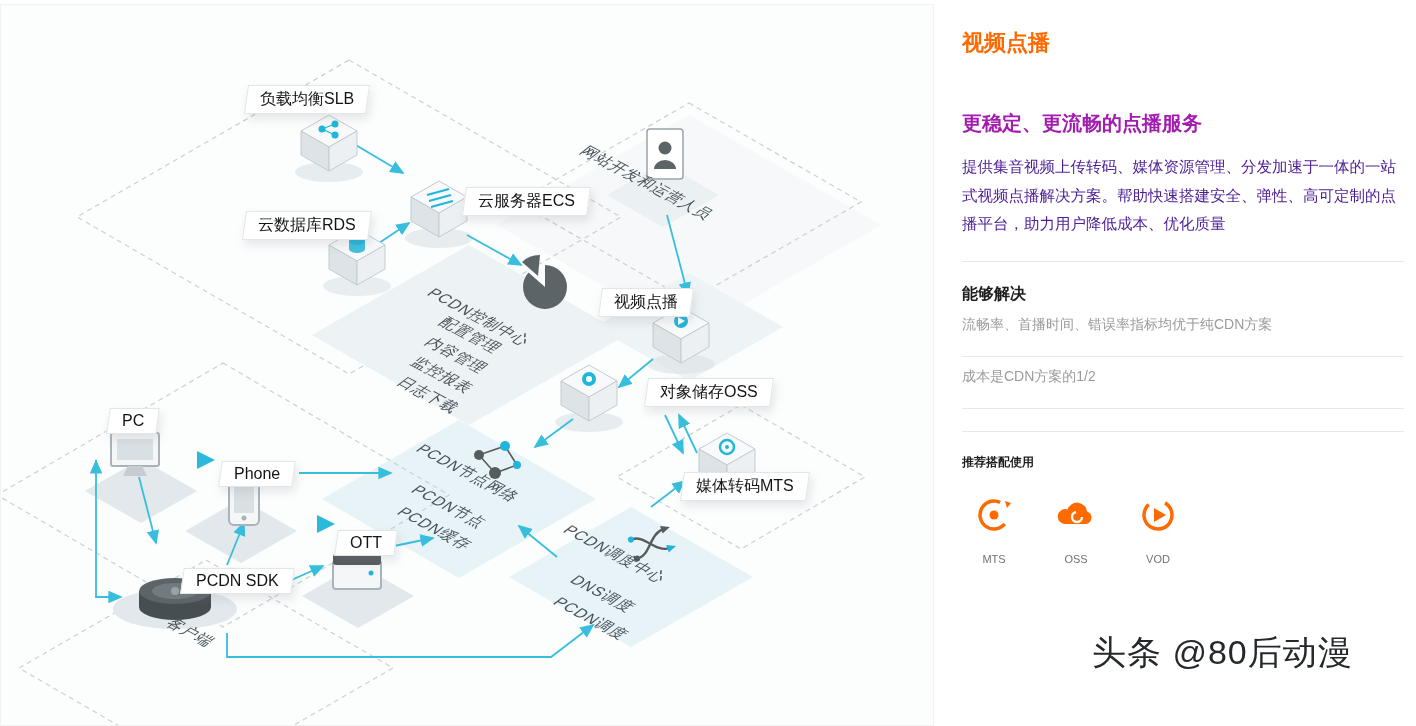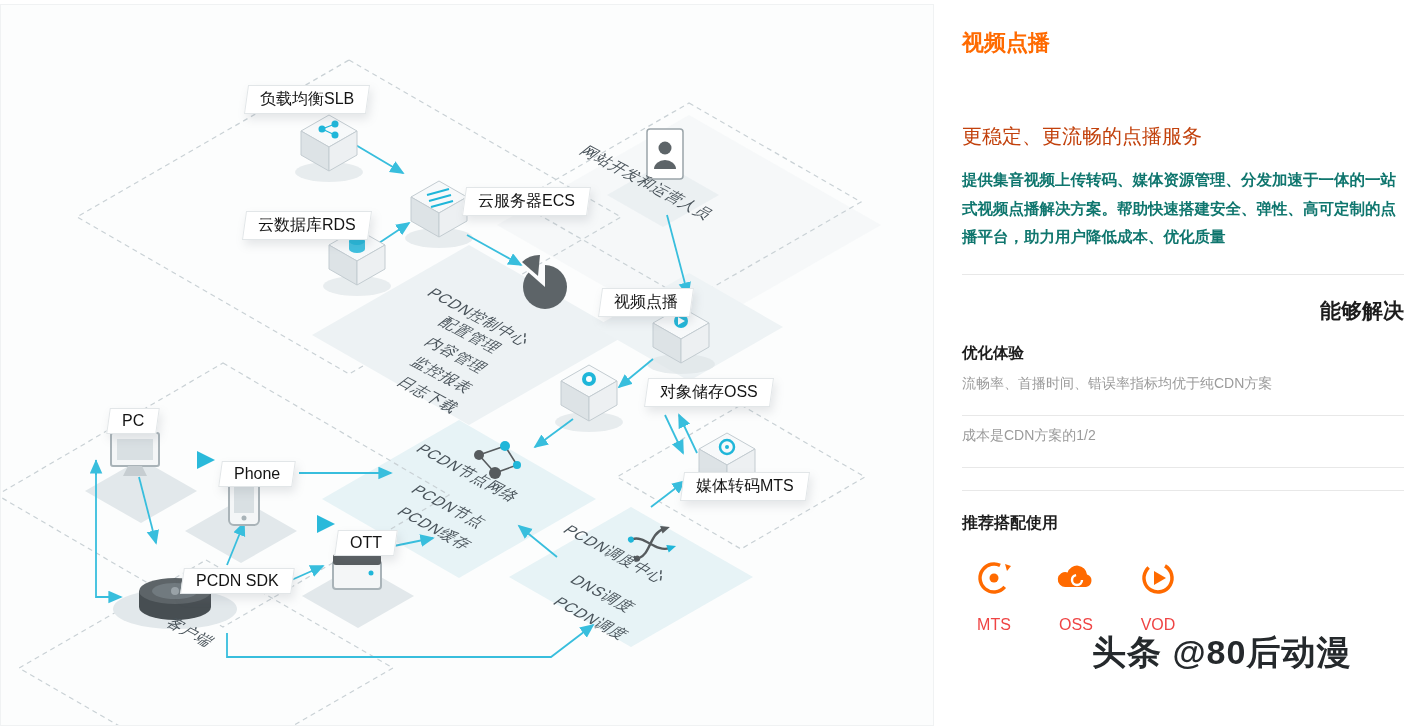--- a/index.html
+++ b/index.html
@@ -16,32 +16,32 @@
             transform:skewX(-8deg); white-space:nowrap; z-index:5; }
   .dlabel span { display:inline-block; transform:skewX(8deg); }
 
   .dtext { position:absolute; font-size:15px; color:#49535a; letter-spacing:1px;
            transform:rotate(28deg) skewX(-24deg); transform-origin:left top;
            white-space:nowrap; z-index:4; }
 
   
   .panel { position:absolute; left:962px; top:16px; width:442px; }
   .panel-title { color:#ff6a00; font-size:22px; font-weight:700; margin:12px 0 0; }
-  .panel-heading { font-size:20px; color:#c2410c; font-weight:400; margin:65px 0 0; }
-  .panel-desc { font-size:15.5px; color:#0f766e; line-height:1.85; margin:16px 0 0;font-weight:bold; }
+  .panel-heading { font-size:20px; color:#a21caf; font-weight:700; margin:52px 0 0; }
+  .panel-desc { font-size:15.5px; color:#4c1d95; line-height:1.85; margin:16px 0 0; }
   .divider { height:1px; background:#e8e8e8; margin:22px 0 0; }
-  .solve-title { font-size:21px; font-weight:700; color:#1d1d1d; margin:22px 0 2px;text-align:right; }
+  .solve-title { font-size:16px; font-weight:700; color:#1d1d1d; margin:22px 0 2px; }
   .benefit h4 { font-size:15.5px; font-weight:700; color:#1d1d1d; margin:18px 0 0; }
   .benefit p { font-size:14px; color:#9b9b9b; margin:11px 0 0; }
-  .rec-title { font-size:16px; font-weight:700; color:#1d1d1d; margin:22px 0 0; }
+  .rec-title { font-size:12px; font-weight:700; color:#1d1d1d; margin:22px 0 0; }
   .products { display:flex; gap:38px; margin:22px 0 0 10px; }
   .product { display:flex; flex-direction:column; align-items:center; gap:12px; cursor:pointer; }
-  .plabel { color:#ef4444; font-size:16px; }
-
-  .watermark { position:absolute; left:1092px; top:630px; font-size:34px; font-weight:700;
+  .plabel { color:#737373; font-size:11px; }
+
+  .watermark { position:absolute; left:1092px; top:630px; font-size:34px; font-weight:400;
                color:#25292c; letter-spacing:1px; z-index:20; }
 </style>
 </head>
 <body>
 
 <div class="page">
 
   <div class="diagram">
 
     <svg class="scene" width="932" height="720" viewBox="0 0 932 720">
@@ -227,21 +227,20 @@
   <aside class="panel">
     <h1 class="panel-title">视频点播</h1>
     <h2 class="panel-heading">更稳定、更流畅的点播服务</h2>
     <p class="panel-desc">提供集音视频上传转码、媒体资源管理、分发加速于一体的一站式视频点播解决方案。帮助快速搭建安全、弹性、高可定制的点播平台，助力用户降低成本、优化质量</p>
 
     <div class="divider"></div>
 
     <h3 class="solve-title">能够解决</h3>
 
     <div class="benefit">
-      <h4>优化体验</h4>
       <p>流畅率、首播时间、错误率指标均优于纯CDN方案</p>
     </div>
     <div class="divider"></div>
 
     <div class="benefit">
       <p>成本是CDN方案的1/2</p>
     </div>
     <div class="divider"></div>
 
     <div class="divider"></div>

